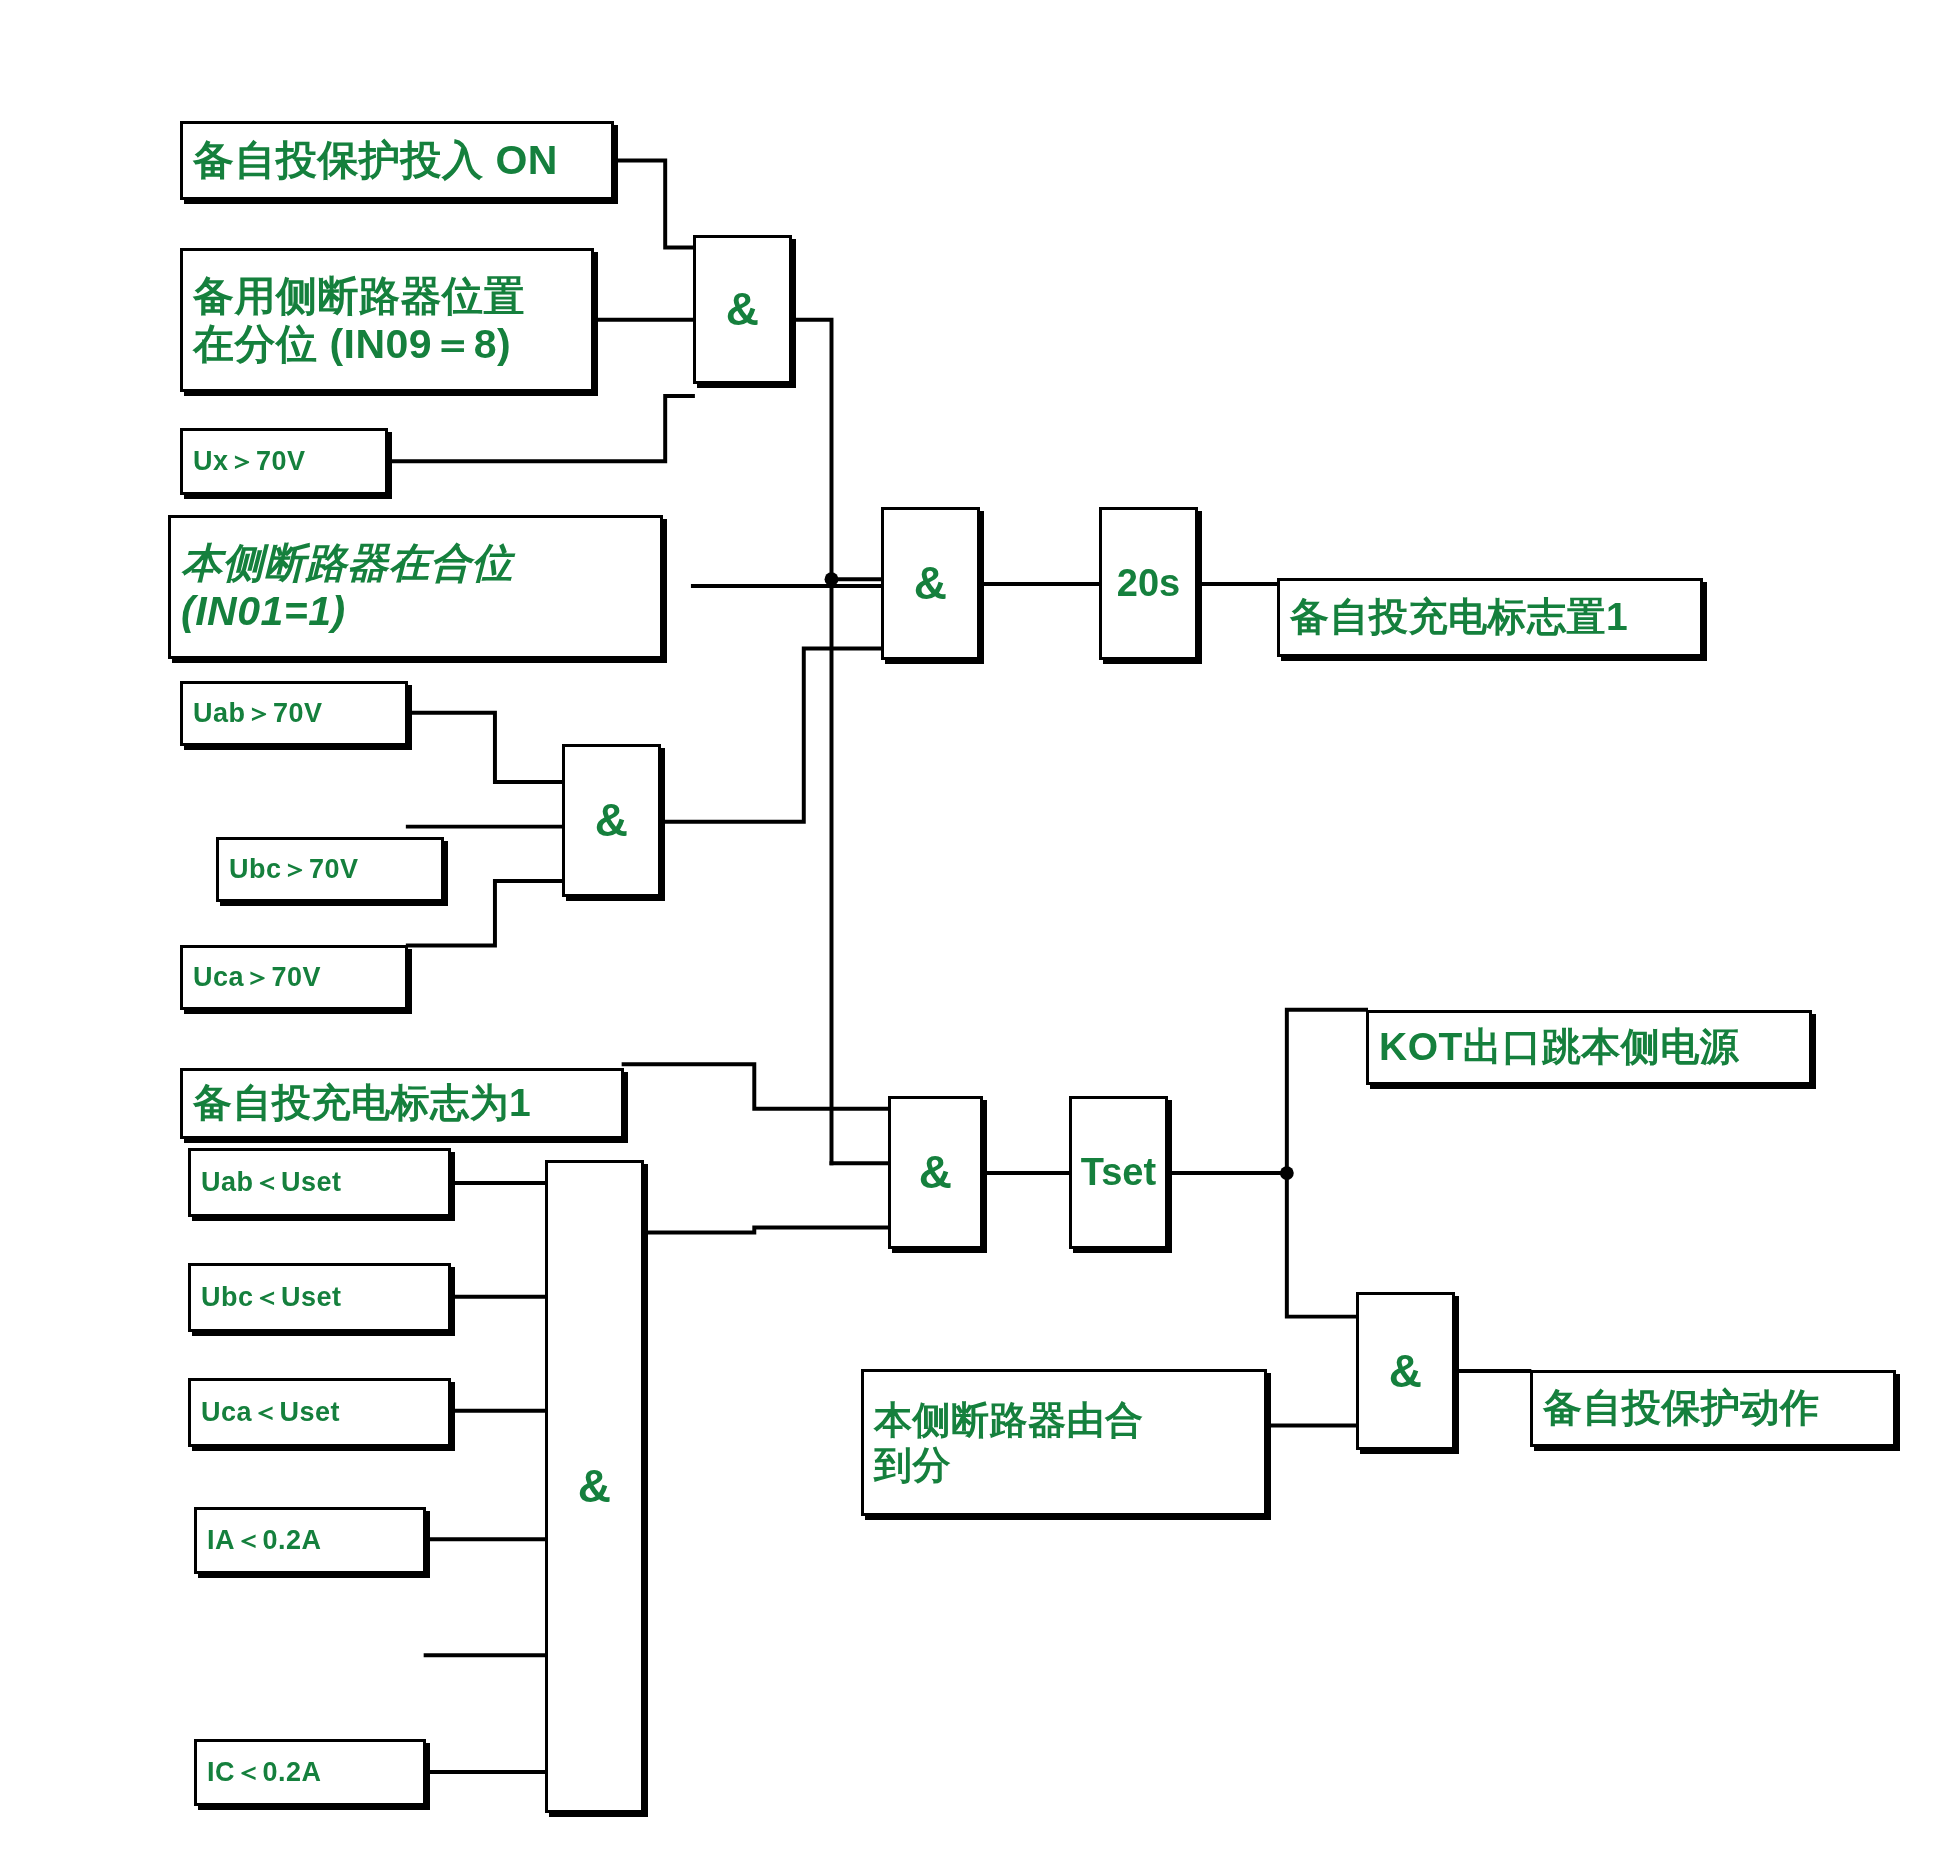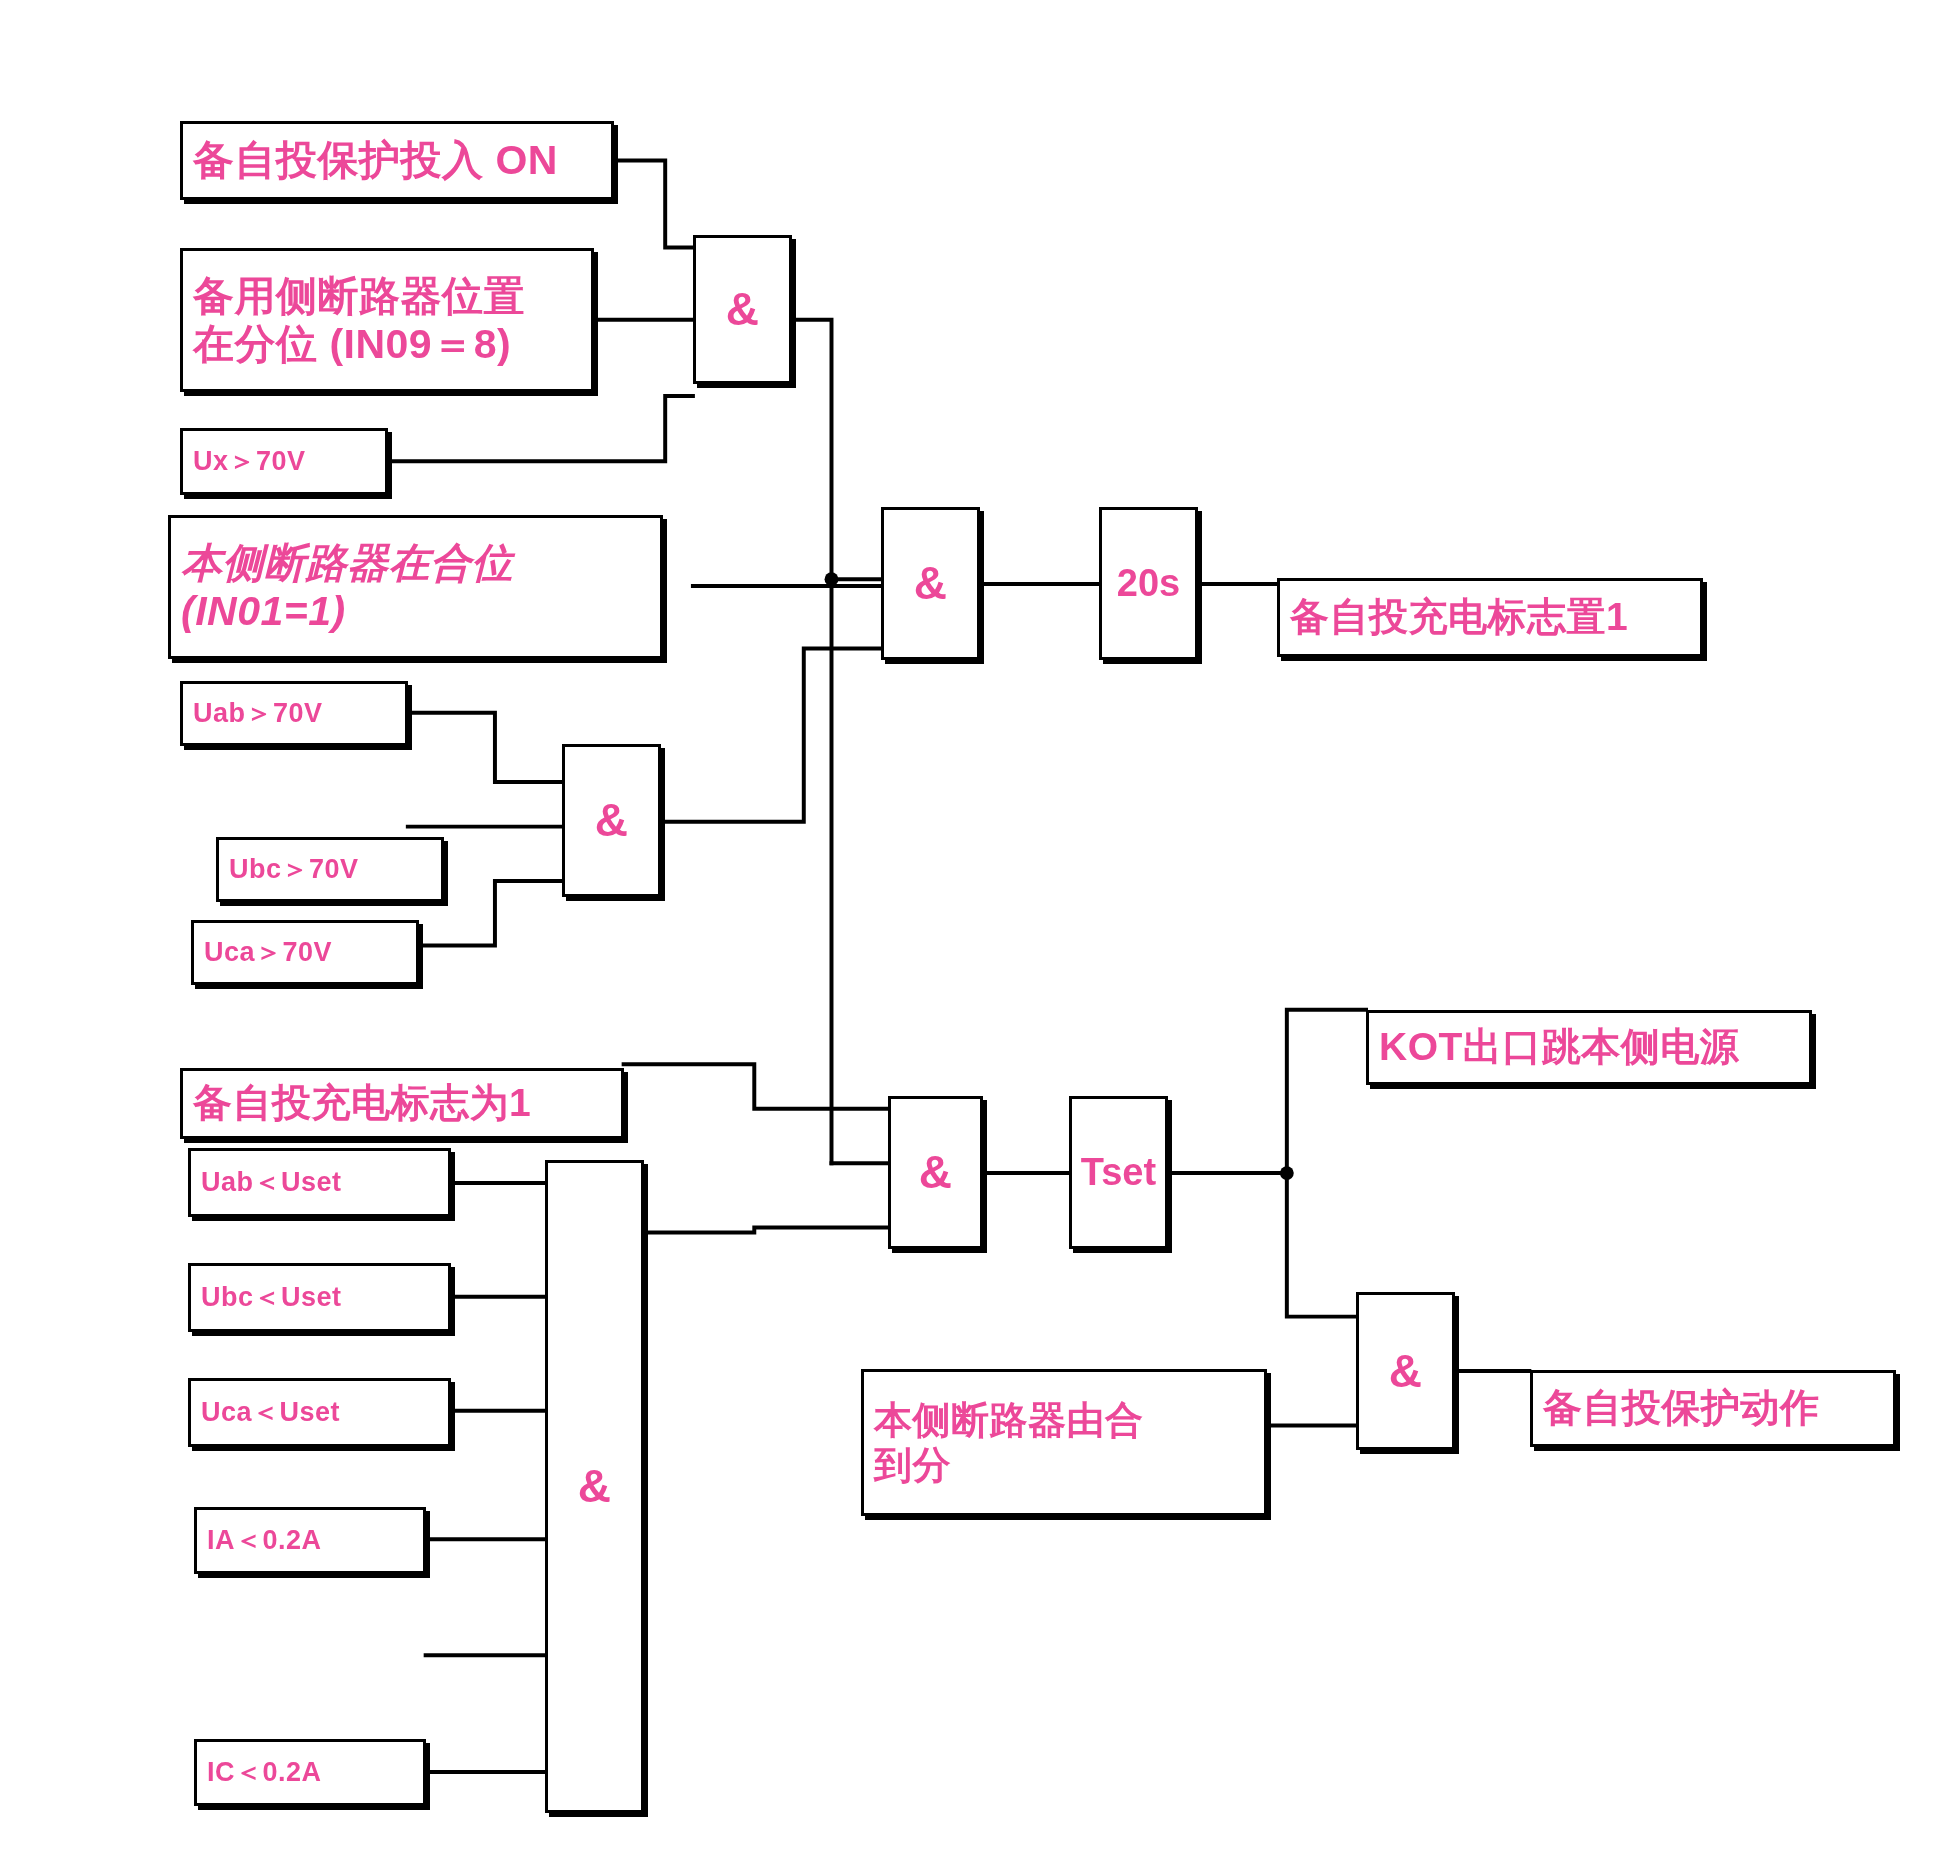--- a/index.html
+++ b/index.html
@@ -23,21 +23,21 @@
     pointer-events: none;
   }
   .node {
     position: absolute;
     box-sizing: border-box;
     background: #ffffff;
     border: 3px solid #000000;
     box-shadow: 4px 4px 0 0 #000000;
     display: flex;
     align-items: center;
-    color: #ec4899;
+    color: #15803d;
     z-index: 2;
   }
   .node .txt {
     display: block;
     width: 100%;
     padding: 0 10px;
     line-height: 1.18;
     white-space: pre-line;
     font-weight: 700;
     letter-spacing: 0.5px;
@@ -150,21 +150,21 @@
   </div>
 
   <div class="node cond" style="left:180px; top:681px; width:228px; height:65px;">
     <span class="txt">Uab＞70V</span>
   </div>
 
   <div class="node cond" style="left:180px; top:837px; width:228px; height:65px;margin-left:36px;">
     <span class="txt">Ubc＞70V</span>
   </div>
 
-  <div class="node cond" style="left:180px; top:920px; width:228px; height:65px;margin-left:11px;">
+  <div class="node cond" style="left:180px; top:945px; width:228px; height:65px;">
     <span class="txt">Uca＞70V</span>
   </div>
 
   <div class="node cond-cn" style="left:180px; top:1030px; width:444px; height:71px;">
     <span class="txt">备自投充电标志为1</span>
   </div>
 
   <div class="node cond" style="left:188px; top:1148px; width:263px; height:69px;">
     <span class="txt">Uab＜Uset</span>
   </div>

